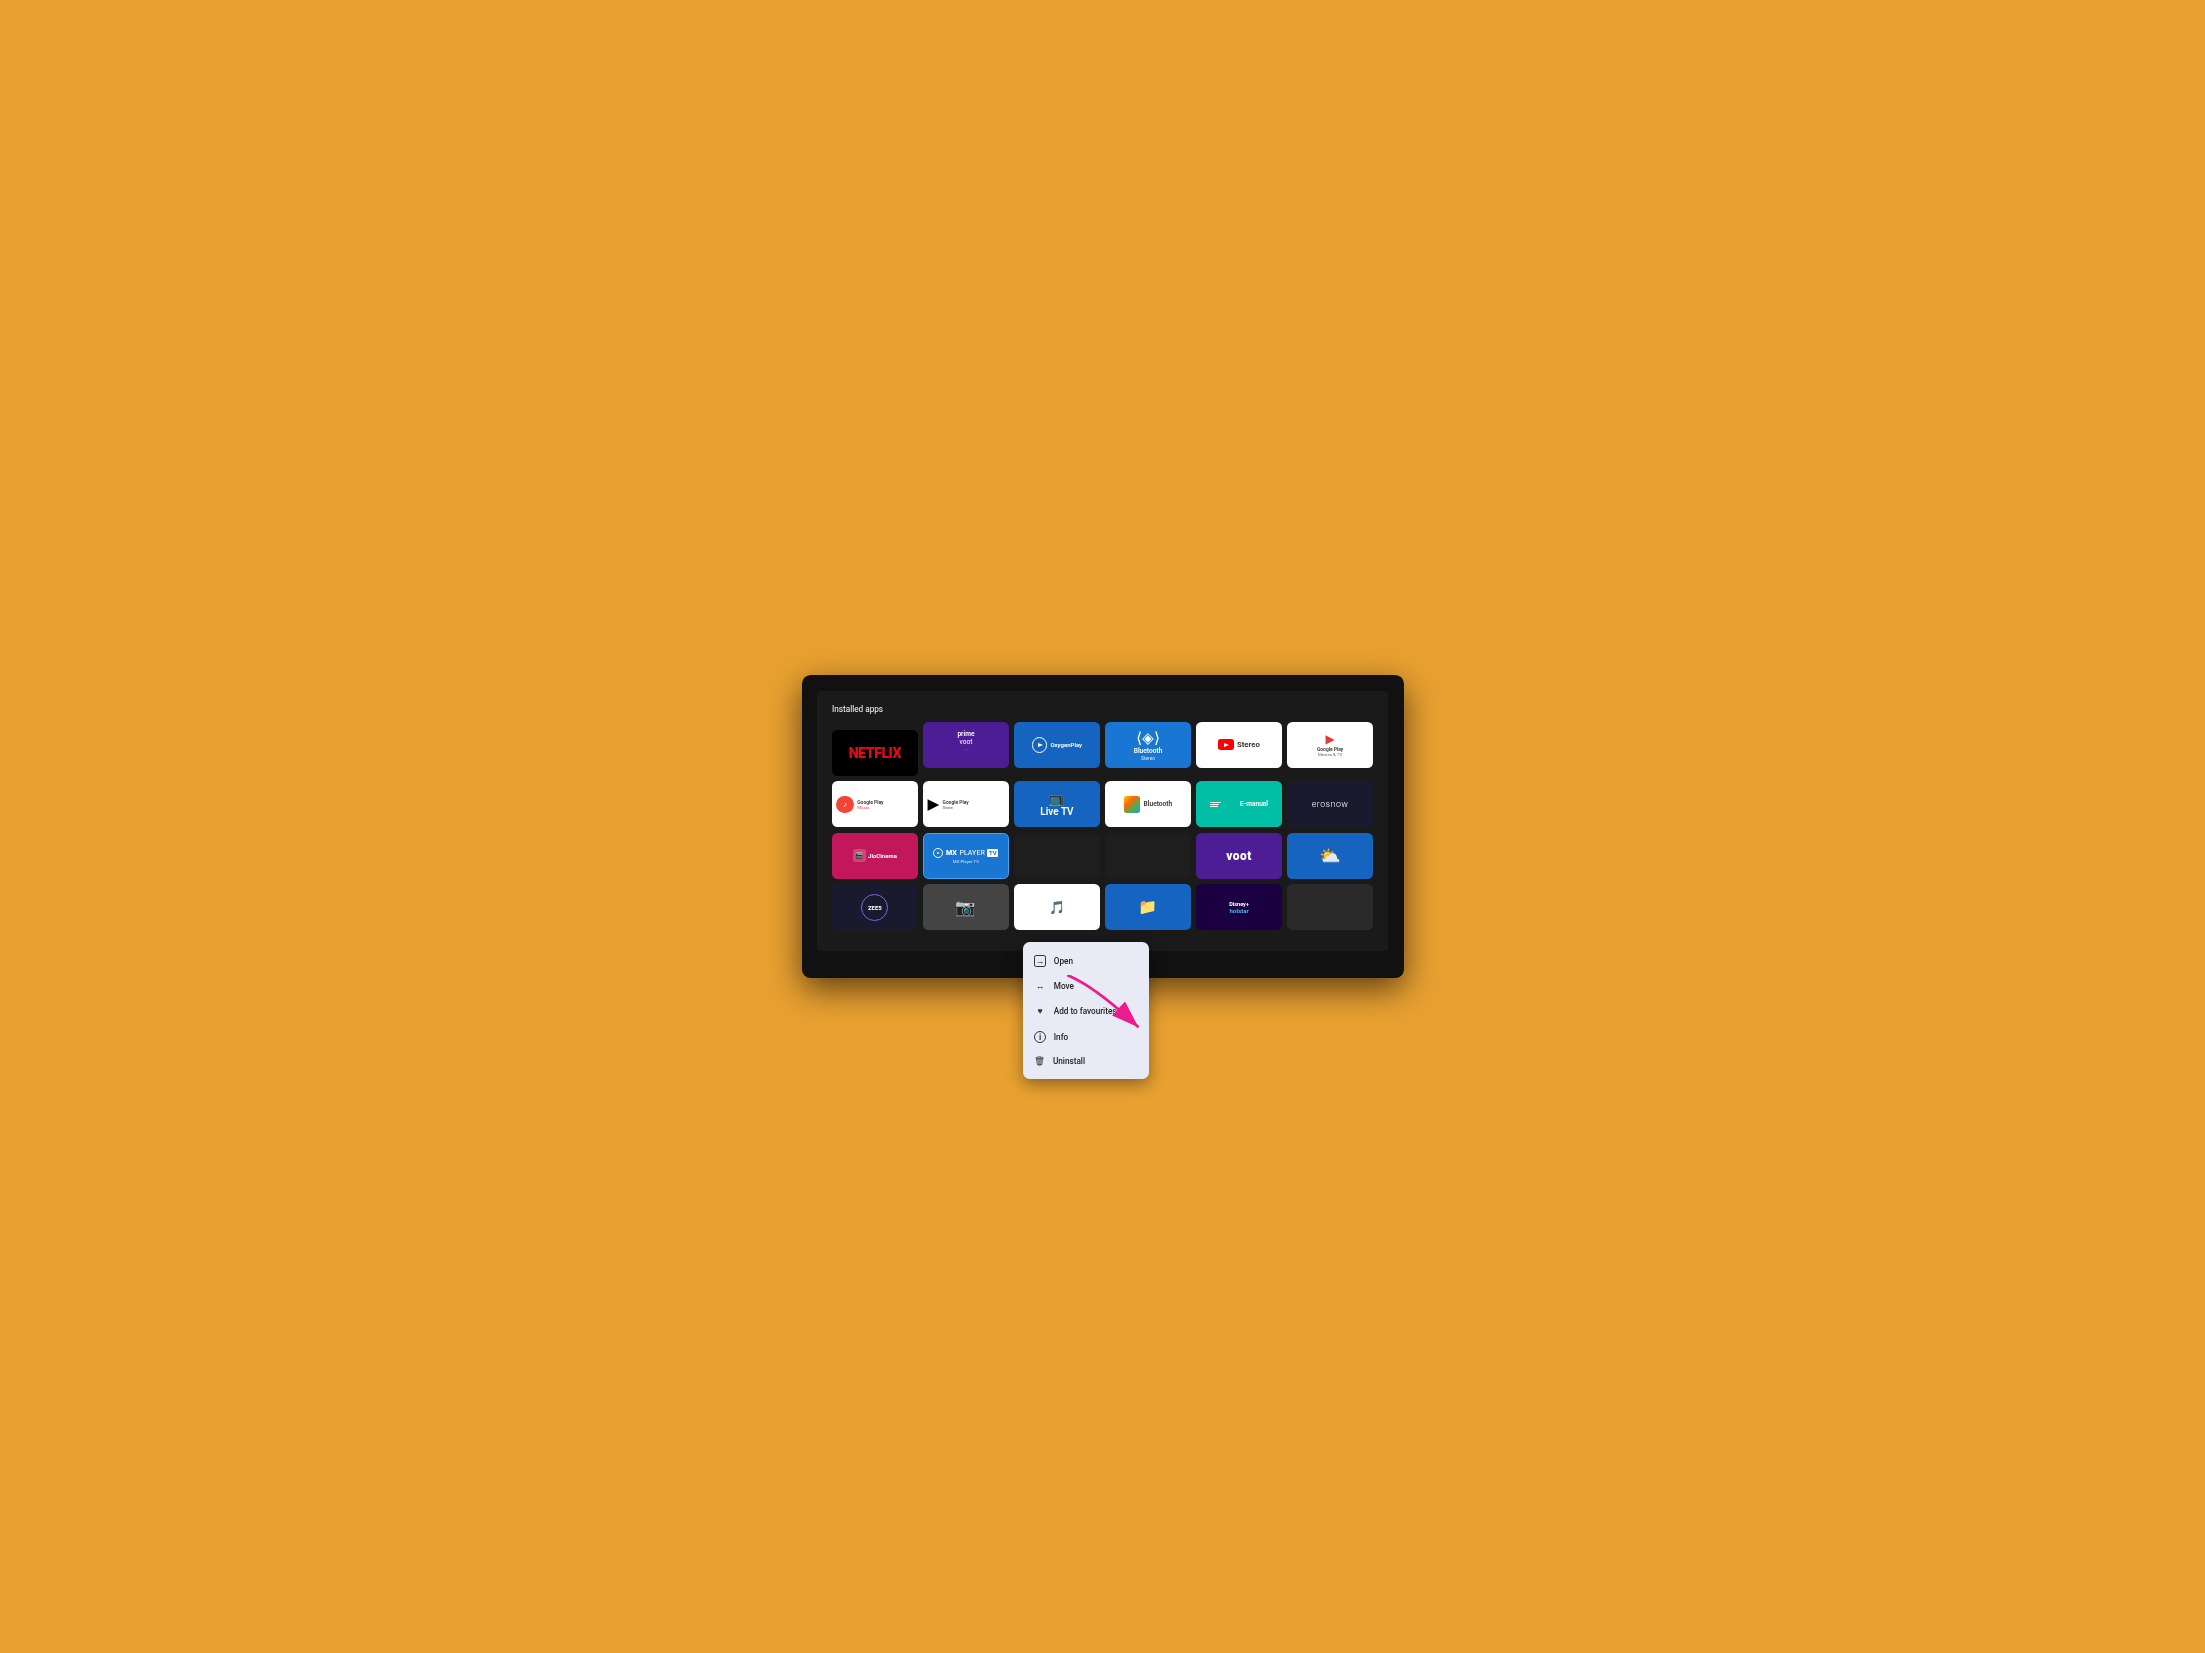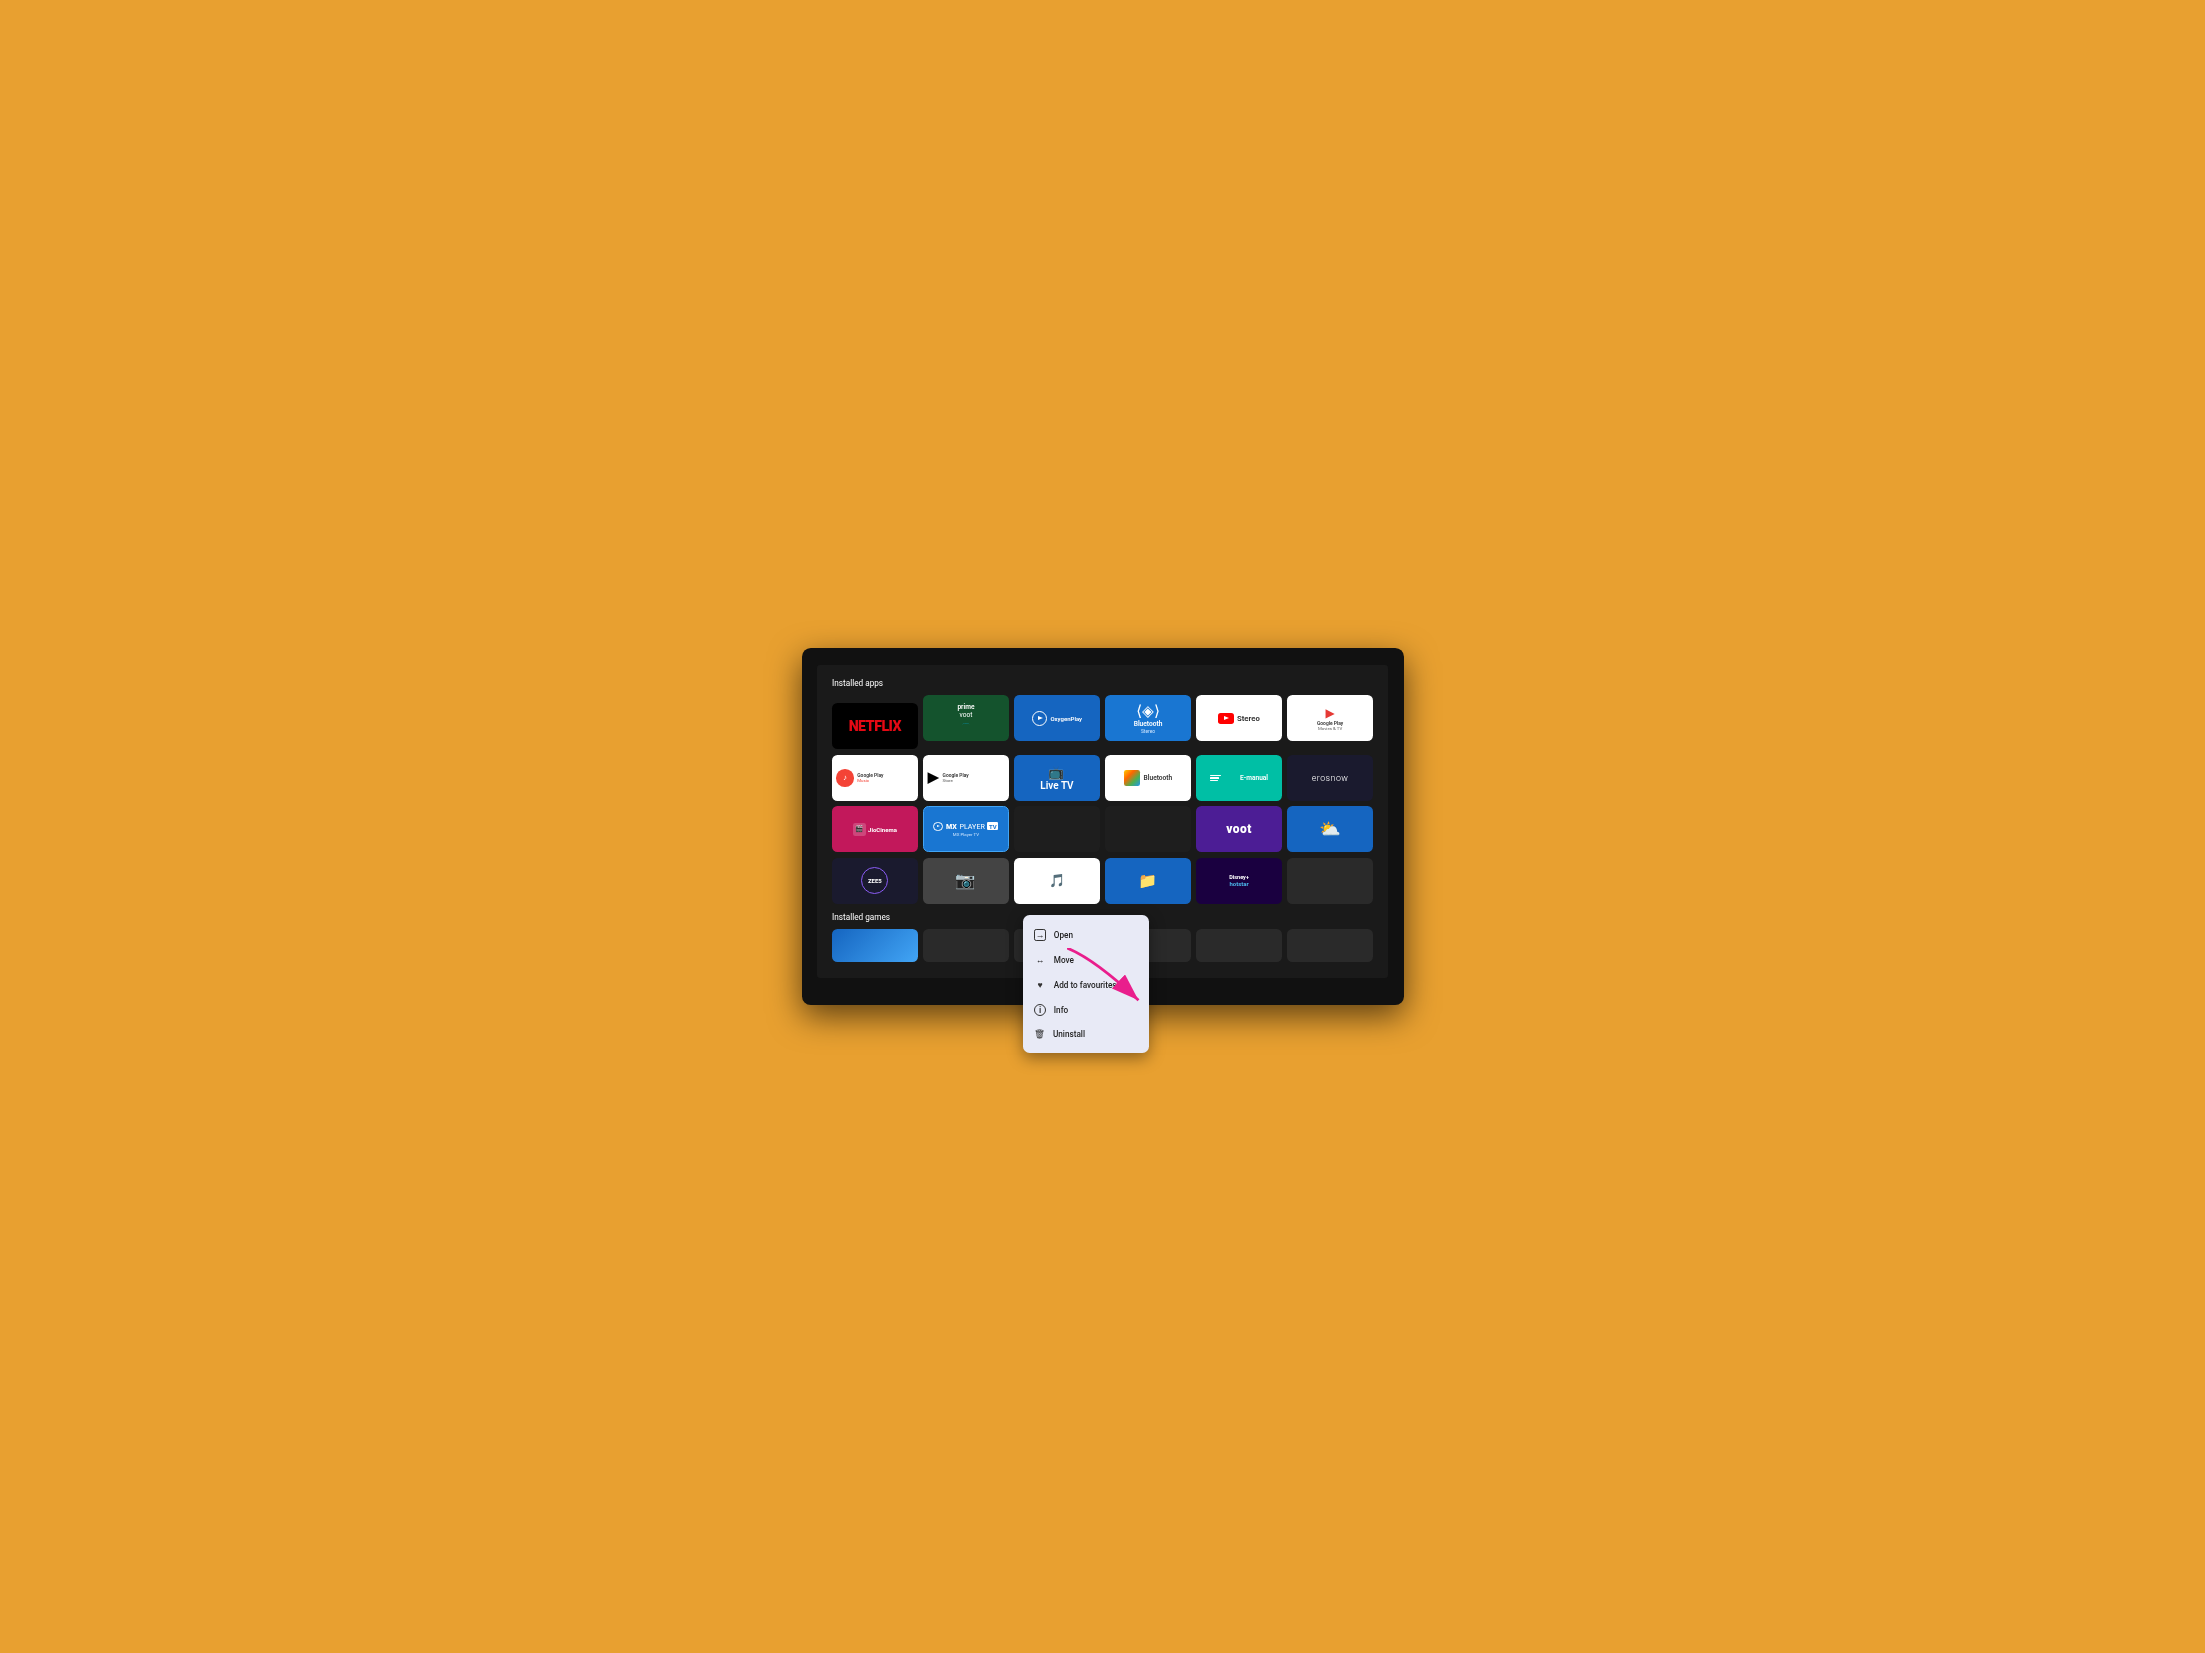--- a/index.html
+++ b/index.html
@@ -46,21 +46,21 @@
       justify-content: center;
       flex-direction: column;
       position: relative;
       overflow: hidden;
       cursor: pointer;
     }
     
     .tile-netflix { background: #000; margin-top: 8px; }
     .netflix-text { color: #E50914; font-size: 14.2px; font-weight: 900; letter-spacing: -0.5px; }
     
-    .tile-prime { background: #14532d; }
+    .tile-prime { background: #4c1d95; }
     
     .tile-oxygen { background: #1565C0; }
     
     .tile-bluetooth { background: #1976D2; }
     
     .tile-youtube { background: #fff; }
     .youtube-inner { display: flex; align-items: center; gap: 3.3px; }
     .yt-play-btn { background: #FF0000; border-radius: 2.7px; width: 15.3px; height: 11px; display: flex; align-items: center; justify-content: center; }
     .yt-triangle { width: 0; height: 0; border-style: solid; border-width: 2.7px 0 2.7px 5.5px; border-color: transparent transparent transparent #fff; margin-left: 1.1px; }
     .yt-text { font-size: 7.7px; font-weight: 700; color: #333; }
@@ -358,28 +358,17 @@
       <div class="app-tile tile-hotstar">
         <div style="text-align:center;padding:3.3px;">
           <div style="color:#fff;font-size:5.5px;font-weight:700;">Disney+</div>
           <div style="color:#4FC3F7;font-size:6px;font-weight:600;">hotstar</div>
         </div>
       </div>
 
       <div class="app-tile" style="background:#2a2a2a;"></div>
     </div>
 
-    <div class="games-section">
-      <div class="section-title">Installed games</div>
-      <div class="games-grid">
-        <div class="game-tile game-tile-filled"></div>
-        <div class="game-tile"></div>
-        <div class="game-tile"></div>
-        <div class="game-tile"></div>
-        <div class="game-tile"></div>
-        <div class="game-tile"></div>
-      </div>
-    </div>
 
   </div>
   <div class="tv-stand"></div>
 </div>
 
 
 </body></html>

